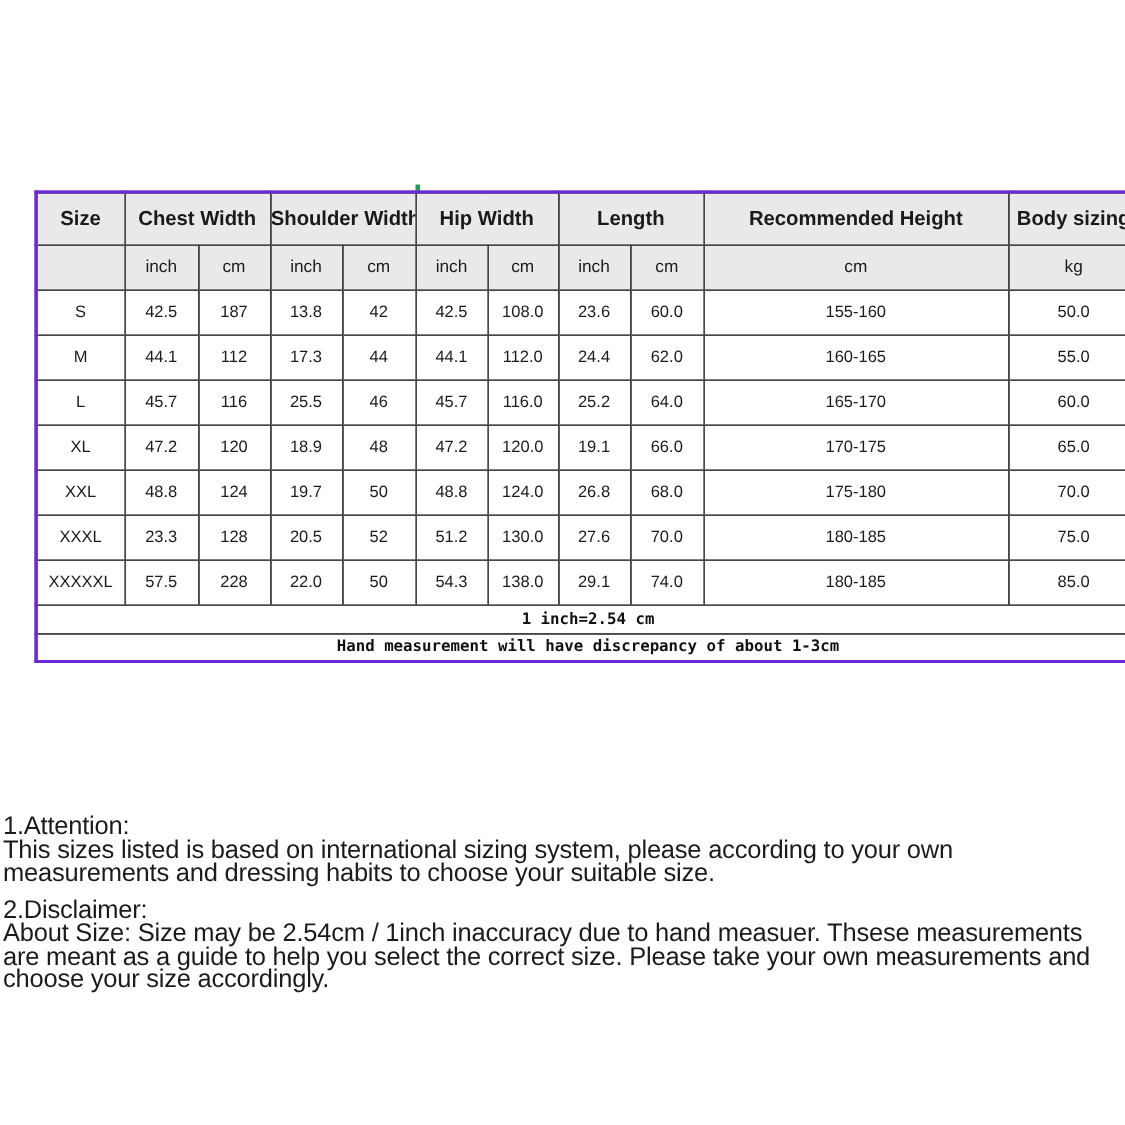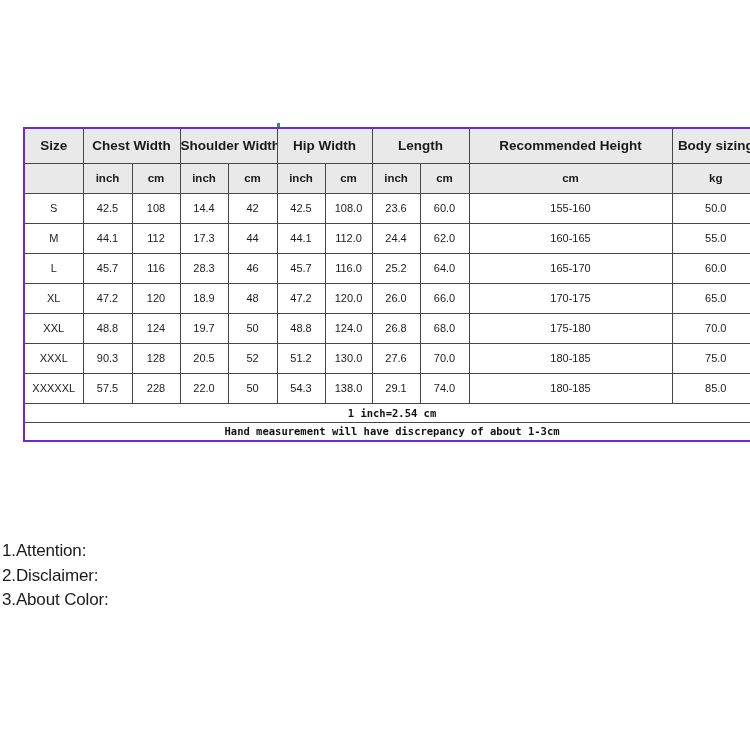--- a/index.html
+++ b/index.html
@@ -12,21 +12,21 @@
     border-collapse:collapse;table-layout:fixed;
     border:2px solid #6d28d9;background:#737373;
   }
   .size-table th,.size-table td{
     border:1px solid #474747;text-align:center;vertical-align:middle;
     padding:0;overflow:hidden;white-space:nowrap;
   }
   tr.h1{height:35px;}
   th.group{background:#e9e9e9;font-size:13.5px;font-weight:bold;color:#1a1a1a;}
   tr.h2{height:30px;}
-  td.sub{background:#e9e9e9;font-size:11.5px;font-weight:bold;text-align:center;}
+  td.sub{background:#e9e9e9;font-size:11.5px;font-weight:normal;text-align:center;}
   tr.data{height:30px;}
   td.cell{font-size:11px;background:#ffffff;}
   tr.foot-row{height:19px;}
   td.foot{
     font-family:"DejaVu Sans Mono","Liberation Mono",monospace;
     font-weight:bold;font-size:10.5px;color:#111111;background:#ffffff;
   }
   .green-tick{position:absolute;left:277px;top:123px;width:3px;height:5px;background:#1fa05a;}
   .notes{
     position:absolute;top:543px;left:2px;width:738px;
@@ -74,22 +74,22 @@
       <td class="sub">cm</td>
       <td class="sub">inch</td>
       <td class="sub">cm</td>
       <td class="sub">cm</td>
       <td class="sub">kg</td>
     </tr>
 
     <tr class="data">
       <td class="cell">S</td>
       <td class="cell">42.5</td>
-      <td class="cell">108</td>
-      <td class="cell">14.4</td>
+      <td class="cell">187</td>
+      <td class="cell">13.8</td>
       <td class="cell">42</td>
       <td class="cell">42.5</td>
       <td class="cell">108.0</td>
       <td class="cell">23.6</td>
       <td class="cell">60.0</td>
       <td class="cell">155-160</td>
       <td class="cell">50.0</td>
     </tr>
     <tr class="data">
       <td class="cell">M</td>
@@ -101,58 +101,58 @@
       <td class="cell">112.0</td>
       <td class="cell">24.4</td>
       <td class="cell">62.0</td>
       <td class="cell">160-165</td>
       <td class="cell">55.0</td>
     </tr>
     <tr class="data">
       <td class="cell">L</td>
       <td class="cell">45.7</td>
       <td class="cell">116</td>
-      <td class="cell">28.3</td>
+      <td class="cell">25.5</td>
       <td class="cell">46</td>
       <td class="cell">45.7</td>
       <td class="cell">116.0</td>
       <td class="cell">25.2</td>
       <td class="cell">64.0</td>
       <td class="cell">165-170</td>
       <td class="cell">60.0</td>
     </tr>
     <tr class="data">
       <td class="cell">XL</td>
       <td class="cell">47.2</td>
       <td class="cell">120</td>
       <td class="cell">18.9</td>
       <td class="cell">48</td>
       <td class="cell">47.2</td>
       <td class="cell">120.0</td>
-      <td class="cell">26.0</td>
+      <td class="cell">19.1</td>
       <td class="cell">66.0</td>
       <td class="cell">170-175</td>
       <td class="cell">65.0</td>
     </tr>
     <tr class="data">
       <td class="cell">XXL</td>
       <td class="cell">48.8</td>
       <td class="cell">124</td>
       <td class="cell">19.7</td>
       <td class="cell">50</td>
       <td class="cell">48.8</td>
       <td class="cell">124.0</td>
       <td class="cell">26.8</td>
       <td class="cell">68.0</td>
       <td class="cell">175-180</td>
       <td class="cell">70.0</td>
     </tr>
     <tr class="data">
       <td class="cell">XXXL</td>
-      <td class="cell">90.3</td>
+      <td class="cell">23.3</td>
       <td class="cell">128</td>
       <td class="cell">20.5</td>
       <td class="cell">52</td>
       <td class="cell">51.2</td>
       <td class="cell">130.0</td>
       <td class="cell">27.6</td>
       <td class="cell">70.0</td>
       <td class="cell">180-185</td>
       <td class="cell">75.0</td>
     </tr>
@@ -175,20 +175,21 @@
     </tr>
     <tr class="foot-row">
       <td class="foot" colspan="11">Hand measurement will have discrepancy of about 1-3cm</td>
     </tr>
   </tbody>
 </table>
 
 <div class="notes">
   <div class="note">
     <div class="note-heading">1.Attention:</div>
+    <div class="note-body">This sizes listed is based on international sizing system, please according to your own measurements and dressing habits to choose your suitable size.</div>
   </div>
   <div class="note">
     <div class="note-heading">2.Disclaimer:</div>
+    <div class="note-body">About Size: Size may be 2.54cm / 1inch inaccuracy due to hand measuer. Thsese measurements are meant as a guide to help you select the correct size. Please take your own measurements and choose your size accordingly.</div>
   </div>
   <div class="note">
-    <div class="note-heading">3.About Color:</div>
   </div>
 </div>
 
 </body></html>

